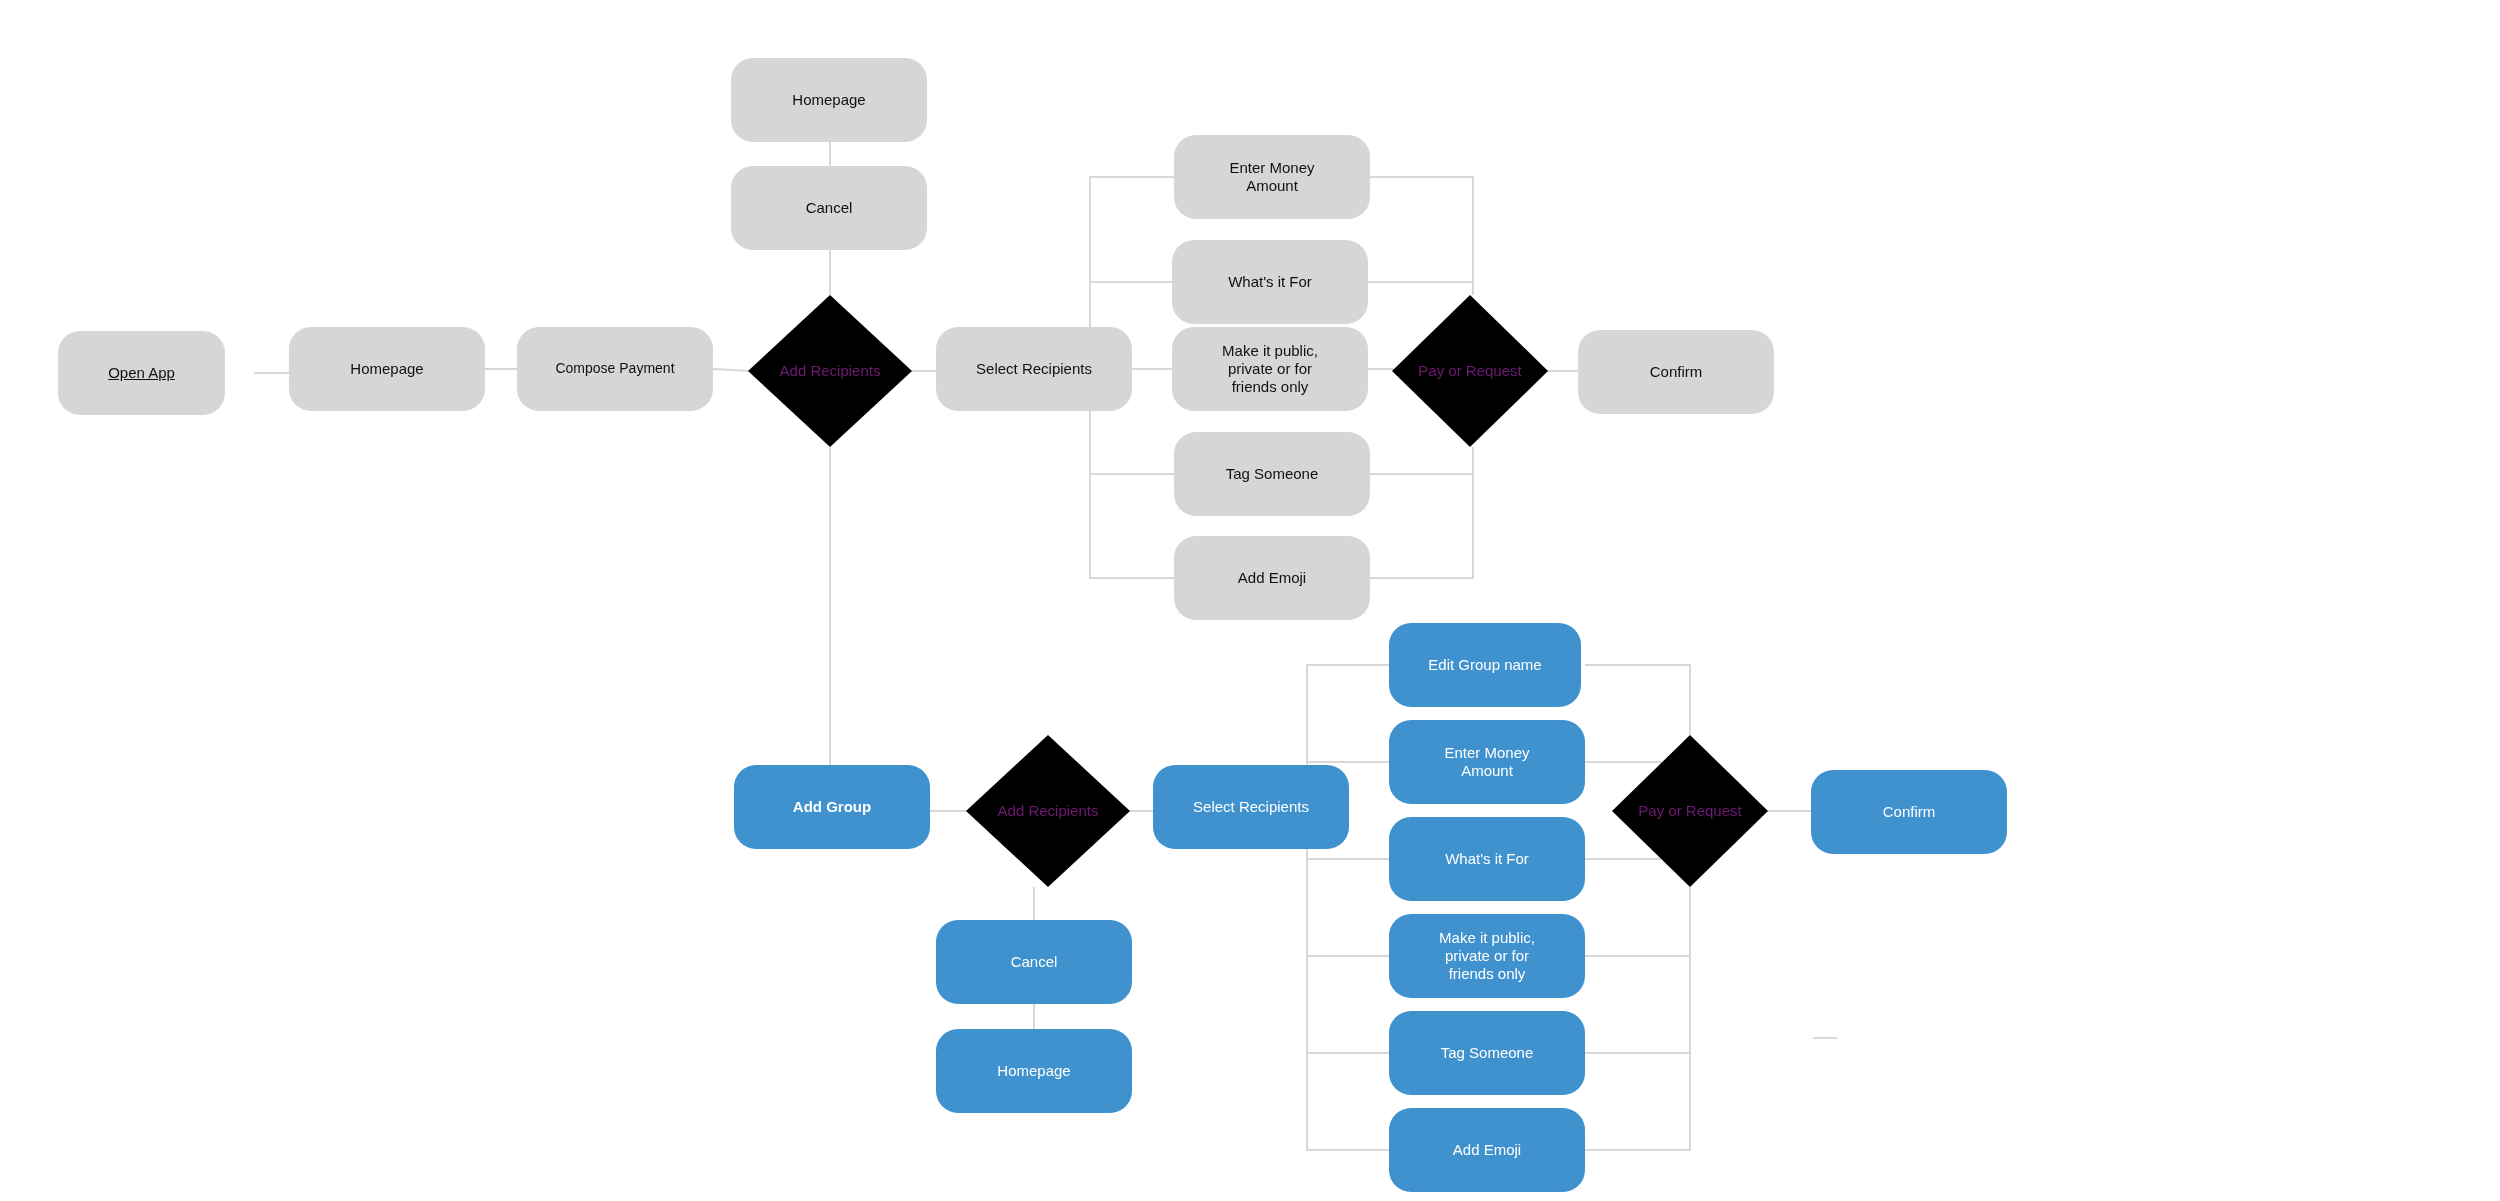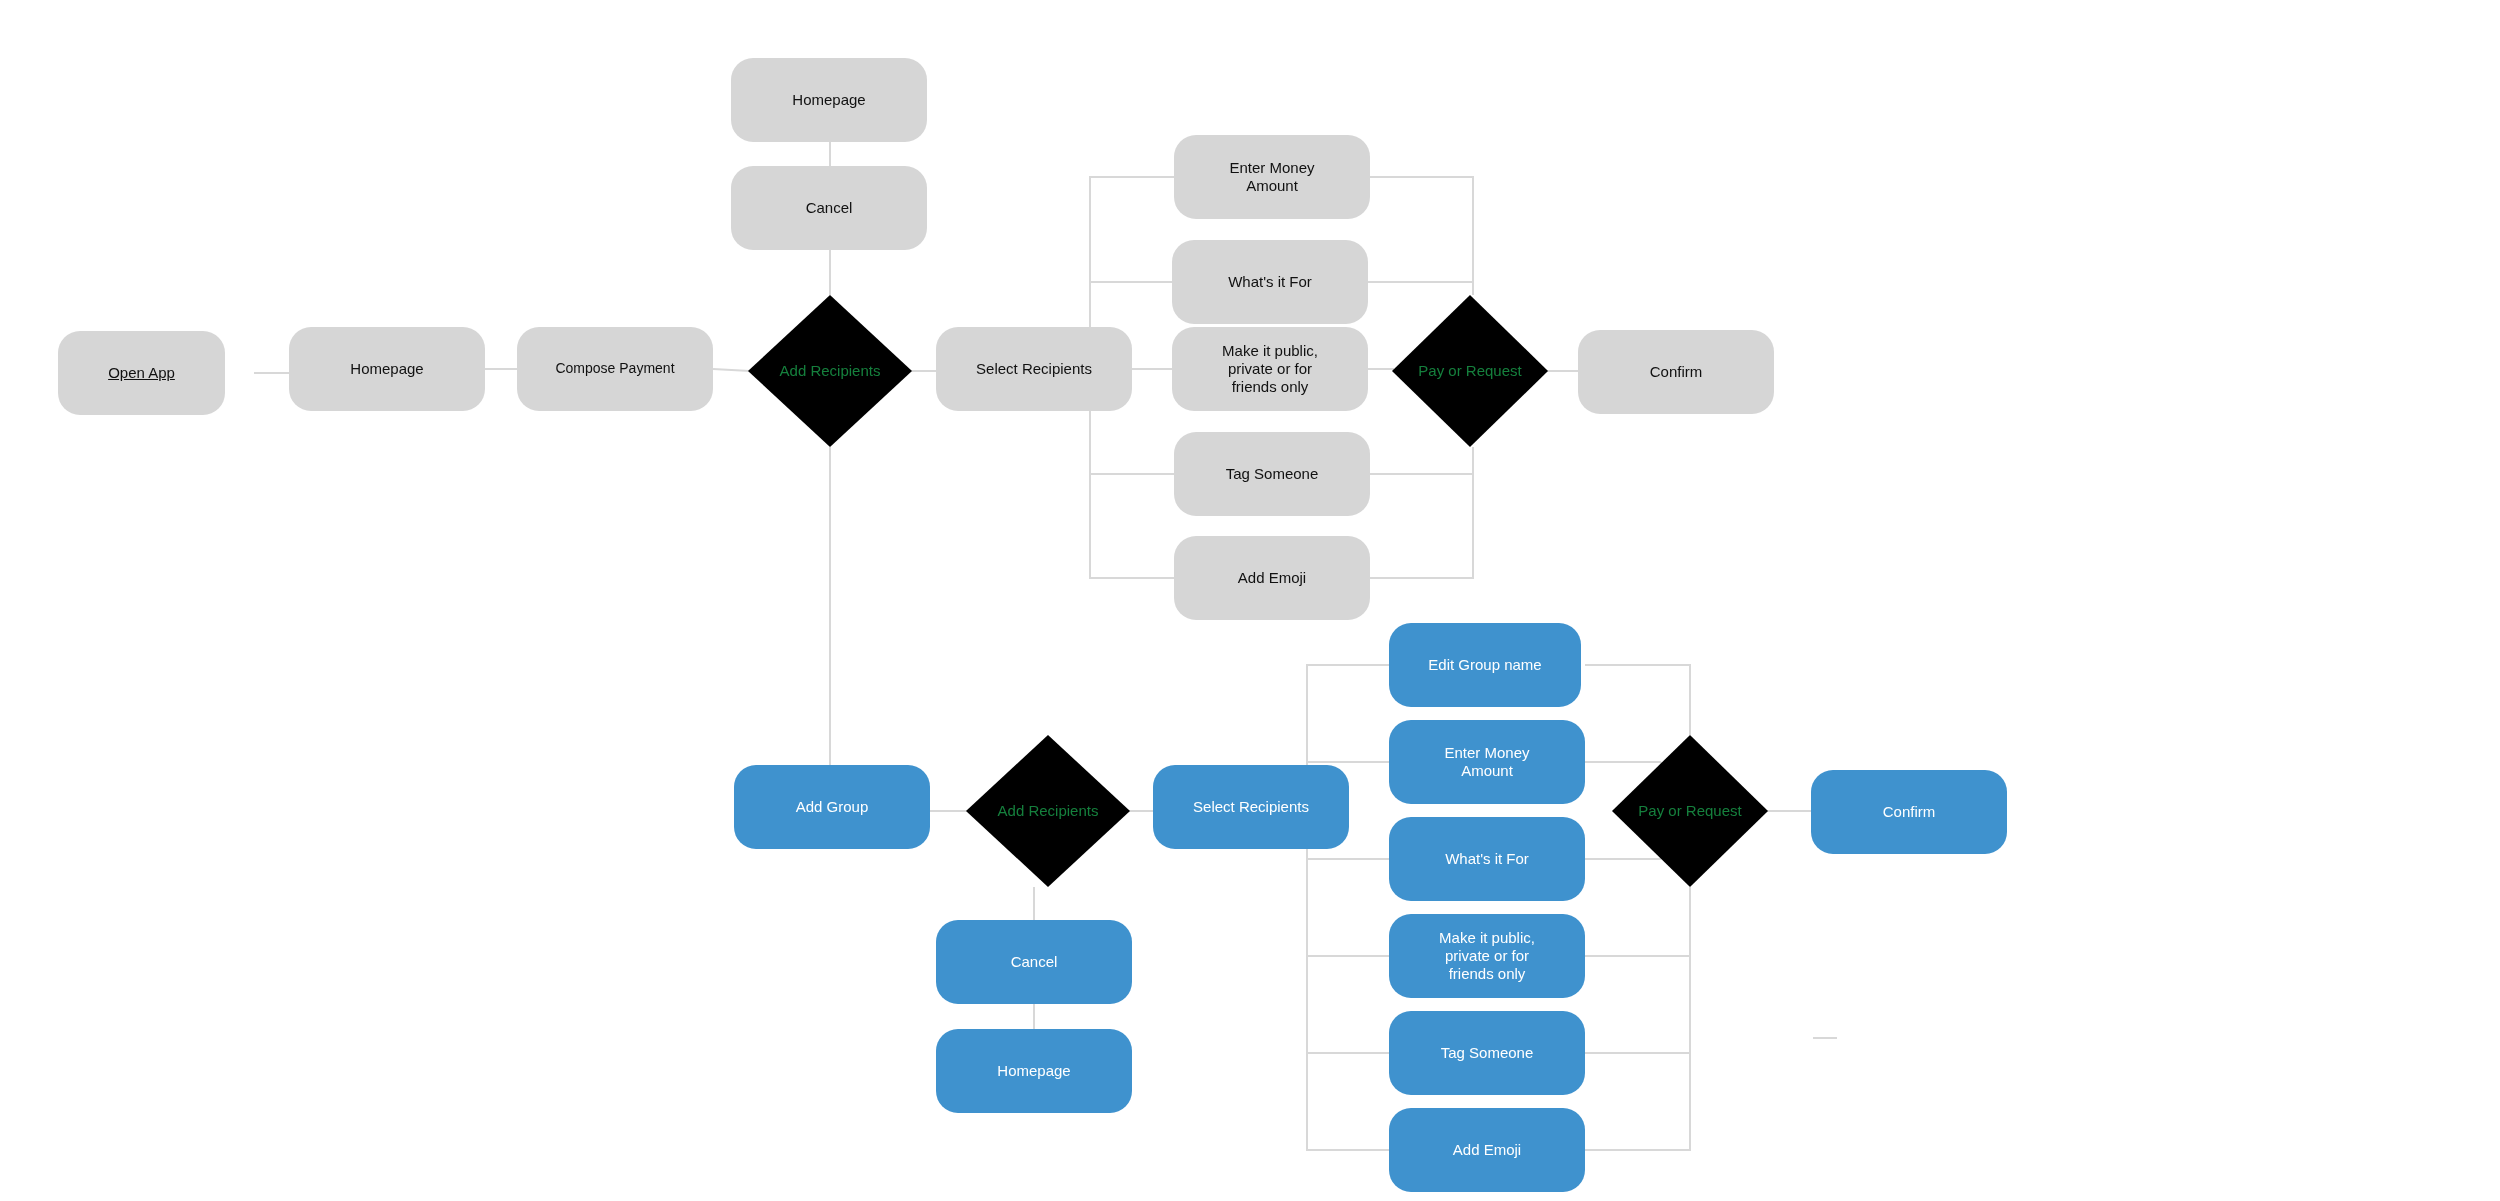--- a/index.html
+++ b/index.html
@@ -47,21 +47,21 @@
     background: #3f92ce;
     color: #ffffff;
   }
   .node-label {
     display: block;
     padding: 0 10px;
     white-space: pre-line;
   }
   .node-diamond {
     background: transparent;
-    color: #15803d;
+    color: #701a75;
     align-items: center;
   }
   .node-diamond .diamond-shape {
     position: absolute;
     left: 0;
     top: 0;
     width: 100%;
     height: 100%;
     background: #000000;
     -webkit-clip-path: polygon(50% 0, 100% 50%, 50% 100%, 0 50%);
@@ -157,21 +157,21 @@
       <div class="node node-box gray" style="left: 1174px; top: 536px; width: 196px; height: 84px; font-size: 15px;">
         <span class="node-label">Add Emoji</span>
       </div>
       <div class="node node-diamond" style="left: 1392px; top: 295px; width: 156px; height: 152px; font-size: 15px;">
         <div class="diamond-shape"></div>
         <span class="node-label">Pay or Request</span>
       </div>
       <div class="node node-box gray" style="left: 1578px; top: 330px; width: 196px; height: 84px; font-size: 15px;">
         <span class="node-label">Confirm</span>
       </div>
-      <div class="node node-box blue" style="left: 734px; top: 765px; width: 196px; height: 84px; font-size: 15px;">
+      <div class="node node-box blue" style="left: 734px; top: 765px; width: 196px; height: 84px; font-size: 15px; font-weight: bold;">
         <span class="node-label">Add Group</span>
       </div>
       <div class="node node-diamond" style="left: 966px; top: 735px; width: 164px; height: 152px; font-size: 15px;">
         <div class="diamond-shape"></div>
         <span class="node-label">Add Recipients</span>
       </div>
       <div class="node node-box blue" style="left: 1153px; top: 765px; width: 196px; height: 84px; font-size: 15px;">
         <span class="node-label">Select Recipients</span>
       </div>
       <div class="node node-box blue" style="left: 936px; top: 920px; width: 196px; height: 84px; font-size: 15px;">

